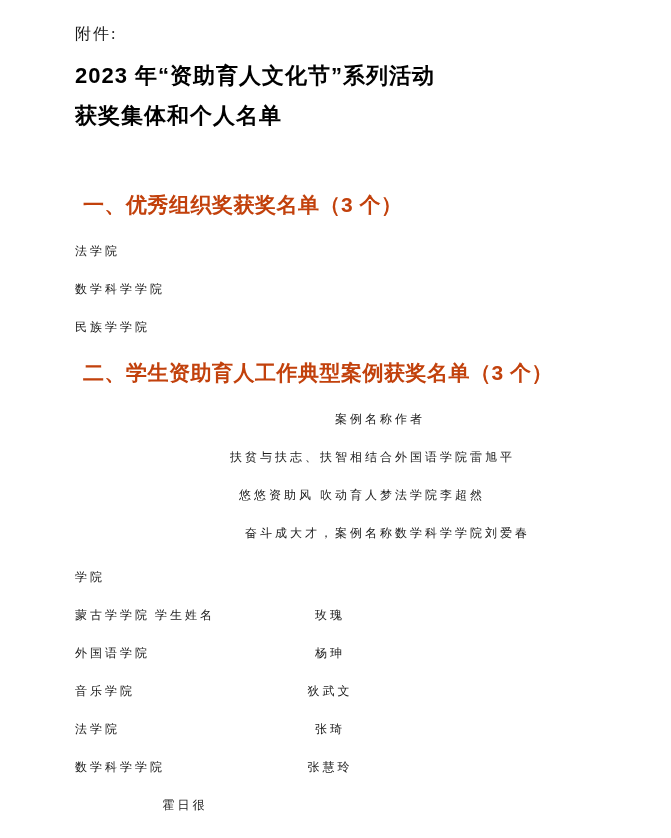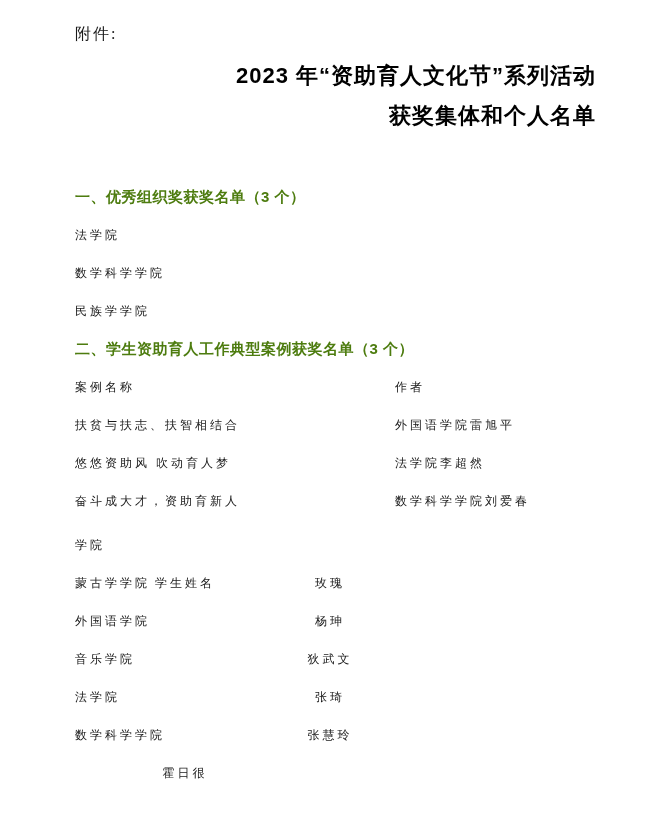--- a/index.html
+++ b/index.html
@@ -19,50 +19,50 @@
     letter-spacing: 2px;
     height: 36px;
     line-height: 28px;
     color: #1a1a1a;
   }
   .title {
     font-family: "Liberation Sans", sans-serif;
     font-weight: bold;
     font-size: 22px;
     color: #000000;
-    text-align: right;
+    text-align: left;
     margin: 0;
     height: 40px;
     line-height: 40px;
     letter-spacing: 1px;
     white-space: nowrap;
   }
   .spacer { height: 42px; }
   .heading {
     font-family: "Liberation Sans", sans-serif;
     font-weight: bold;
-    font-size: 15px;
-    color: #4d7c0f;
-    margin: 0;
+    font-size: 21px;
+    color: #c2410c;
+    margin: 8px;
     height: 38px;
     line-height: 38px;
     letter-spacing: 0.5px;
     white-space: nowrap;
   }
   .row {
     font-family: "Liberation Serif", serif;
     font-size: 12px;
     color: #1a1a1a;
     height: 38px;
     line-height: 38px;
     letter-spacing: 3px;
     display: flex;
     white-space: nowrap;
   }
-  .sec2 .c1 { width: 320px; text-align: left; }
+  .sec2 .c1 { width: 320px; text-align: right; }
   .sec2 .c2 { width: 201px; text-align: left; }
   .sec3 .c1 { width: 145px; text-align: left; }
   .sec3 .c2 { width: 220px; text-align: center; }
   .sec3-first { margin-top: 6px; flex-direction: column; }
 </style>
 </head>
 <body>
 
 <div class="page">
 
@@ -85,21 +85,21 @@
   </div>
   <div class="row sec2">
     <span class="c1">扶贫与扶志、扶智相结合</span>
     <span class="c2">外国语学院雷旭平</span>
   </div>
   <div class="row sec2">
     <span class="c1">悠悠资助风 吹动育人梦</span>
     <span class="c2">法学院李超然</span>
   </div>
   <div class="row sec2">
-    <span class="c1">奋斗成大才，资助育新人</span>
+    <span class="c1">奋斗成大才，案例名称</span>
     <span class="c2">数学科学学院刘爱春</span>
   </div>
 
   <div class="row sec3 sec3-first">
     <span class="c1">学院</span>
     <span class="c2">学生姓名</span>
   </div>
   <div class="row sec3">
     <span class="c1">蒙古学学院</span>
     <span class="c2">玫瑰</span>

